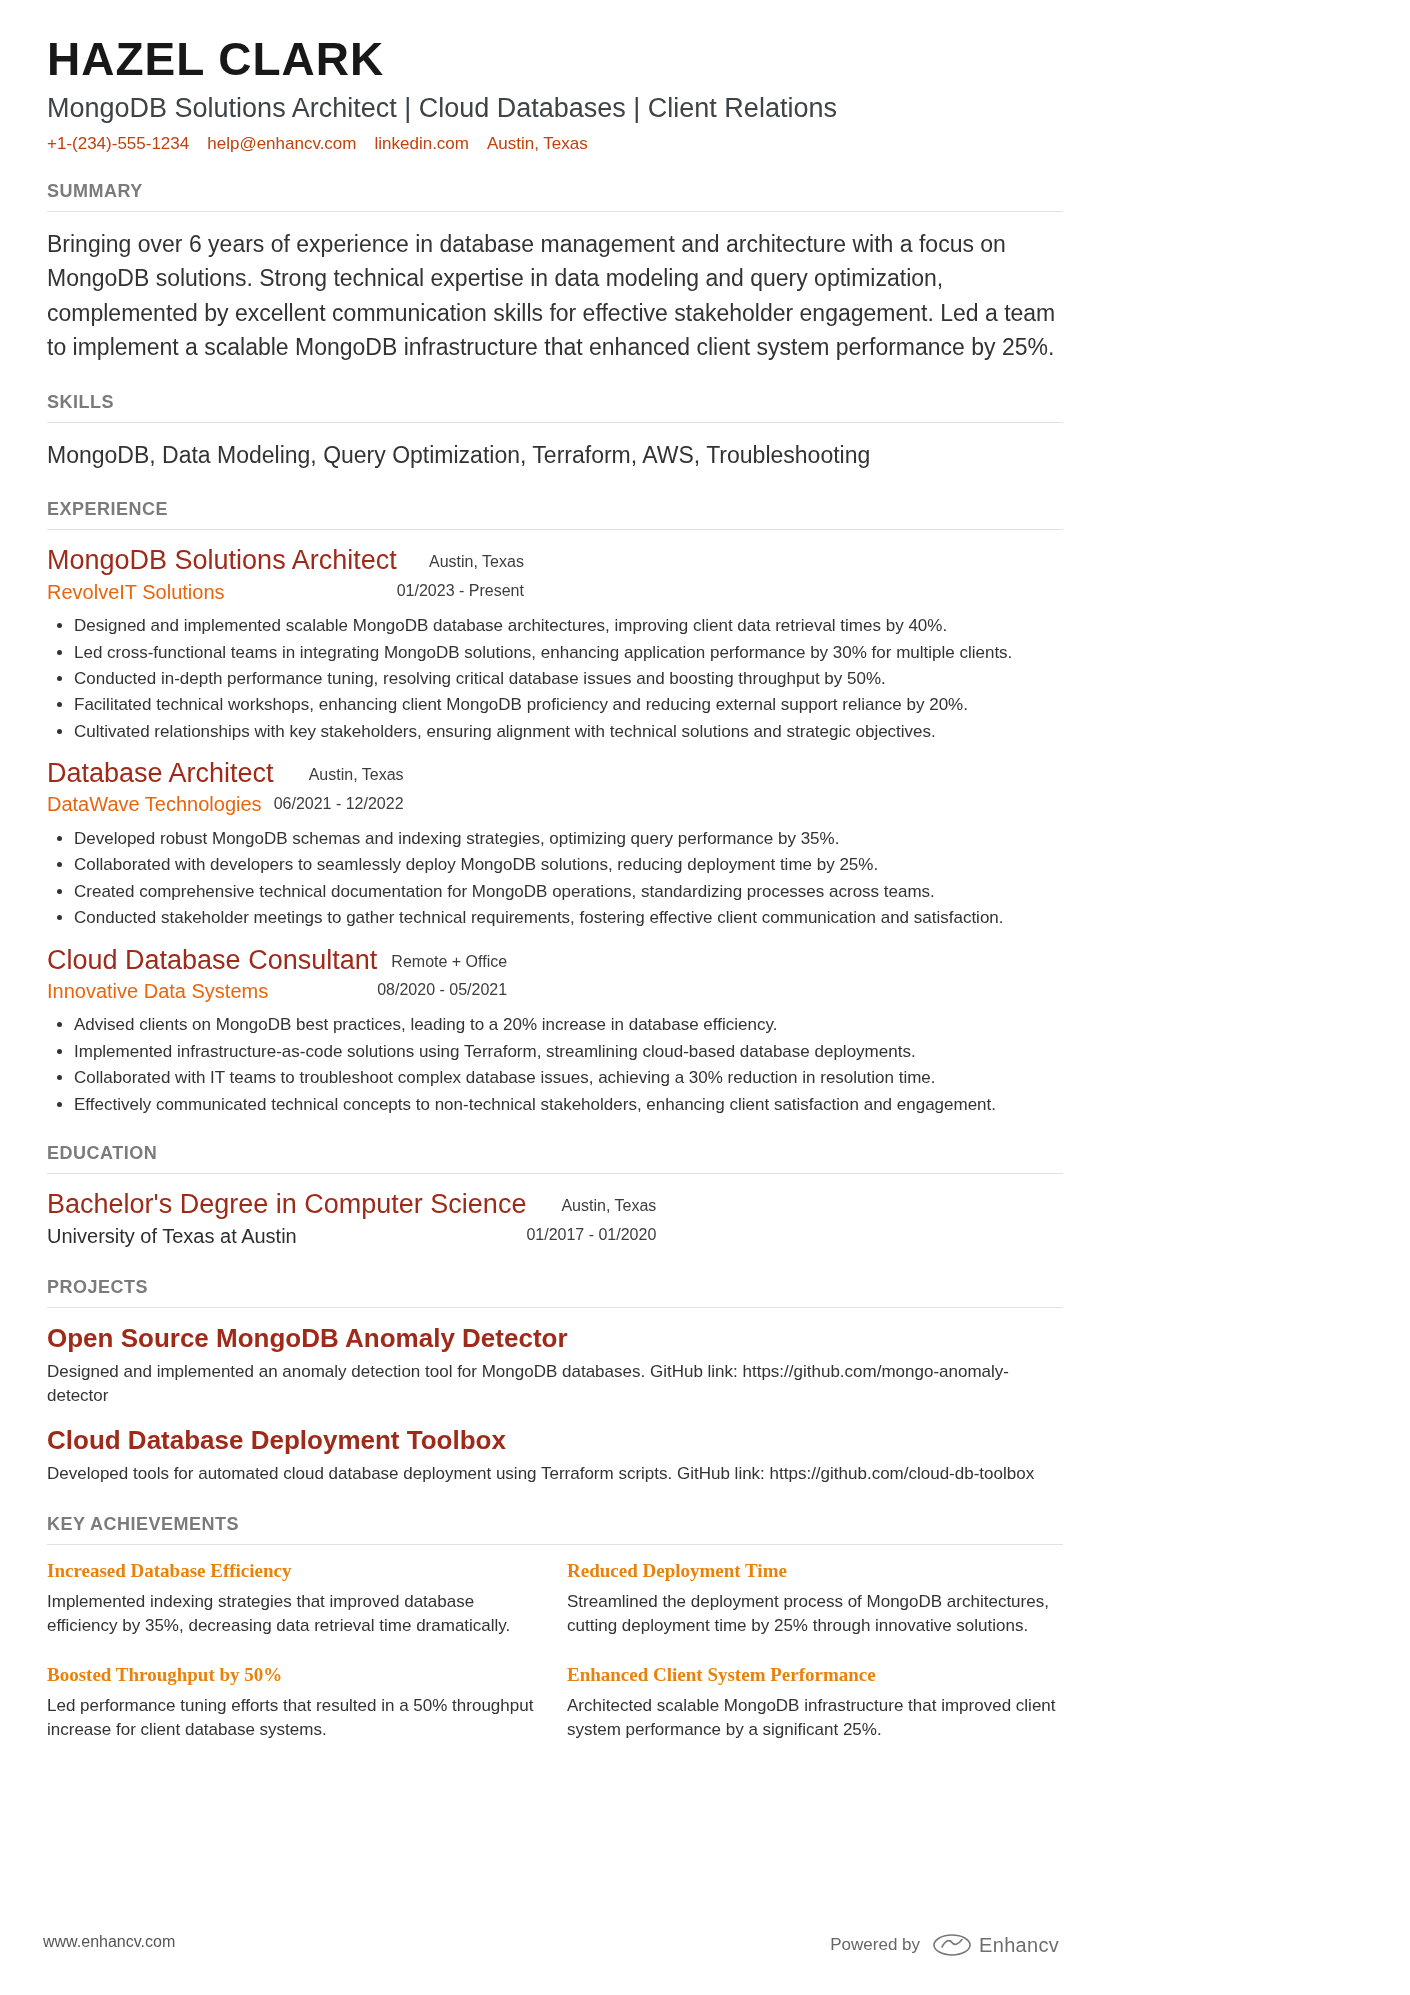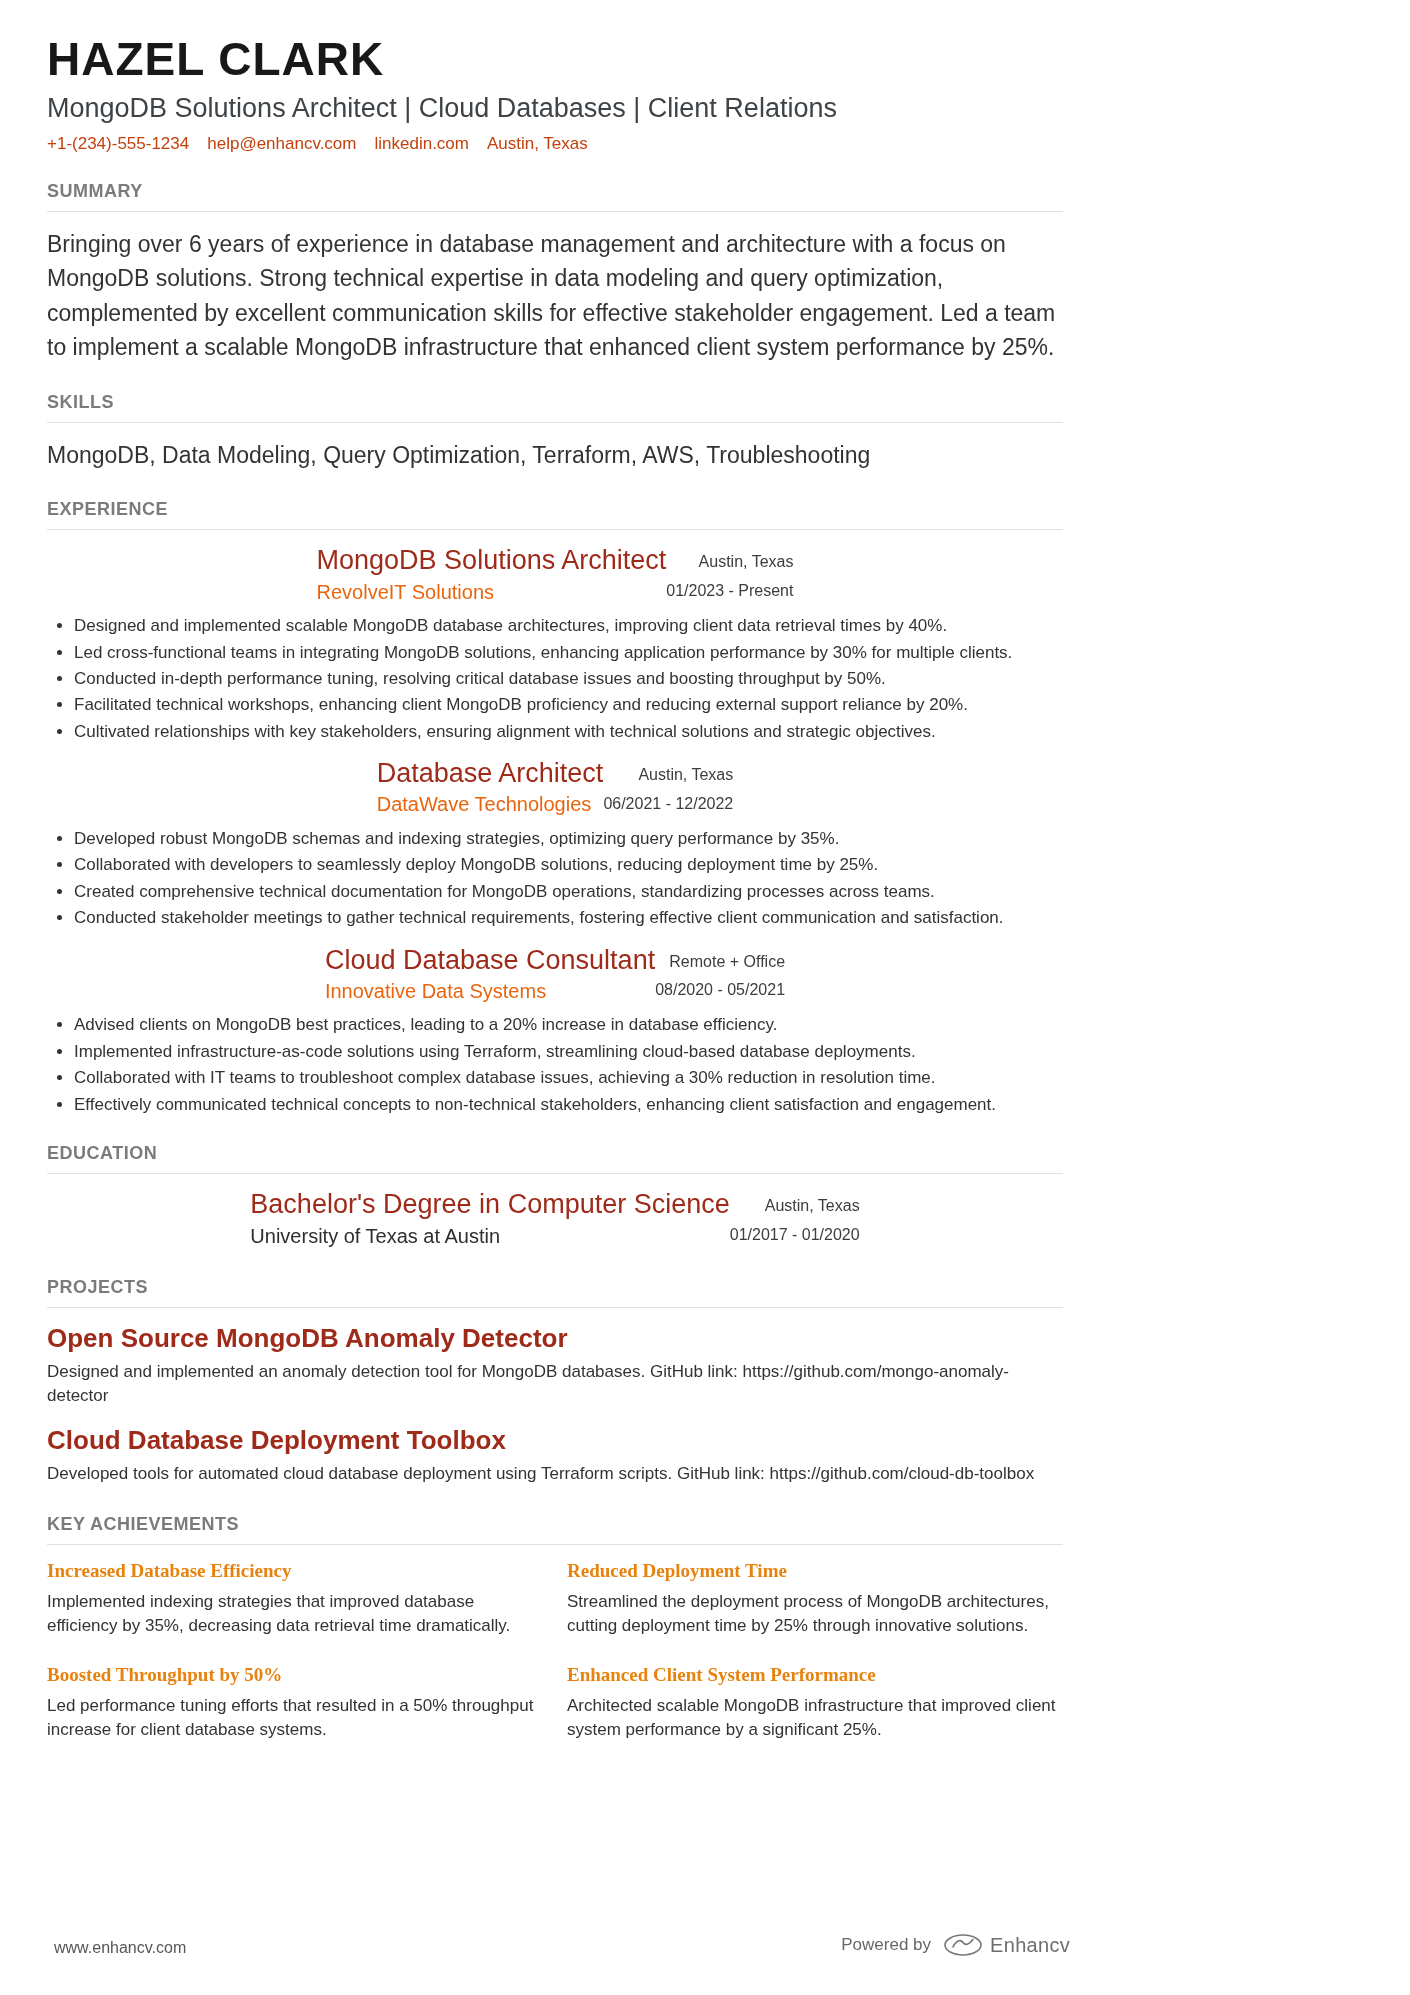--- a/index.html
+++ b/index.html
@@ -50,46 +50,46 @@
     color: #7b7b7b;
     letter-spacing: 0.5px;
     padding-bottom: 9px;
     border-bottom: 1px solid #e2e2e2;
     margin-bottom: 15px;
   }
   p.body { font-size: 23px; line-height: 1.5; color: #333333; }
 
   .job { margin-bottom: 15px; }
   .job:last-child { margin-bottom: 0; }
-  .row-head { display: flex; justify-content: center; align-items: flex-start; }
+  .row-head { display: flex; justify-content: flex-start; align-items: flex-start; }
   .job-title { font-size: 27px; font-weight: 500; color: #9e2a19; line-height: 1.15; }
   .job-company { font-size: 20px; font-weight: 500; color: #e8650d; margin-top: 4px; }
   .job-meta { text-align: right; font-size: 16px; color: #3d3d3d; line-height: 1.8; padding-top: 3px; white-space: nowrap; }
   ul.bullets { margin: 9px 0 0 27px; list-style: disc; }
   ul.bullets li { font-size: 17px; line-height: 1.32; margin-bottom: 4px; color: #333333; }
 
   .edu-degree { font-size: 27px; font-weight: 500; color: #9e2a19; line-height: 1.15; }
   .edu-school { font-size: 20px; color: #2e2e2e; margin-top: 5px; }
 
   .proj { margin-bottom: 16px; }
   .proj-title { font-size: 26px; font-weight: 700; color: #9e2a19; margin-bottom: 6px; line-height: 1.2; }
   .proj-desc { font-size: 17px; line-height: 1.45; color: #333333; }
 
   .ach-grid { display: grid; grid-template-columns: 500px 500px; column-gap: 20px; row-gap: 26px; }
   .ach-title { font-size: 19px; font-weight: 700; color: #e8820e; margin-bottom: 8px; font-family: Liberation Serif, serif; }
   .ach-text { font-size: 17px; line-height: 1.42; color: #333333; }
 
   .footer {
     position: absolute;
-    left: 54px;
+    left: 43px;
     bottom: 38px;
     width: 1016px;
     display: flex;
     justify-content: space-between;
-    align-items: flex-end;
+    align-items: flex-start;
   }
   .site { font-size: 16px; color: #555555; text-decoration: none; }
   .powered { display: flex; align-items: center; gap: 12px; }
   .powered-label { font-size: 17px; color: #666666; }
   .brand { display: flex; align-items: center; gap: 7px; text-decoration: none; }
   .brand-name { font-size: 20px; color: #6e6e6e; letter-spacing: 0.3px; }
 </style>
 </head>
 <body>
 

